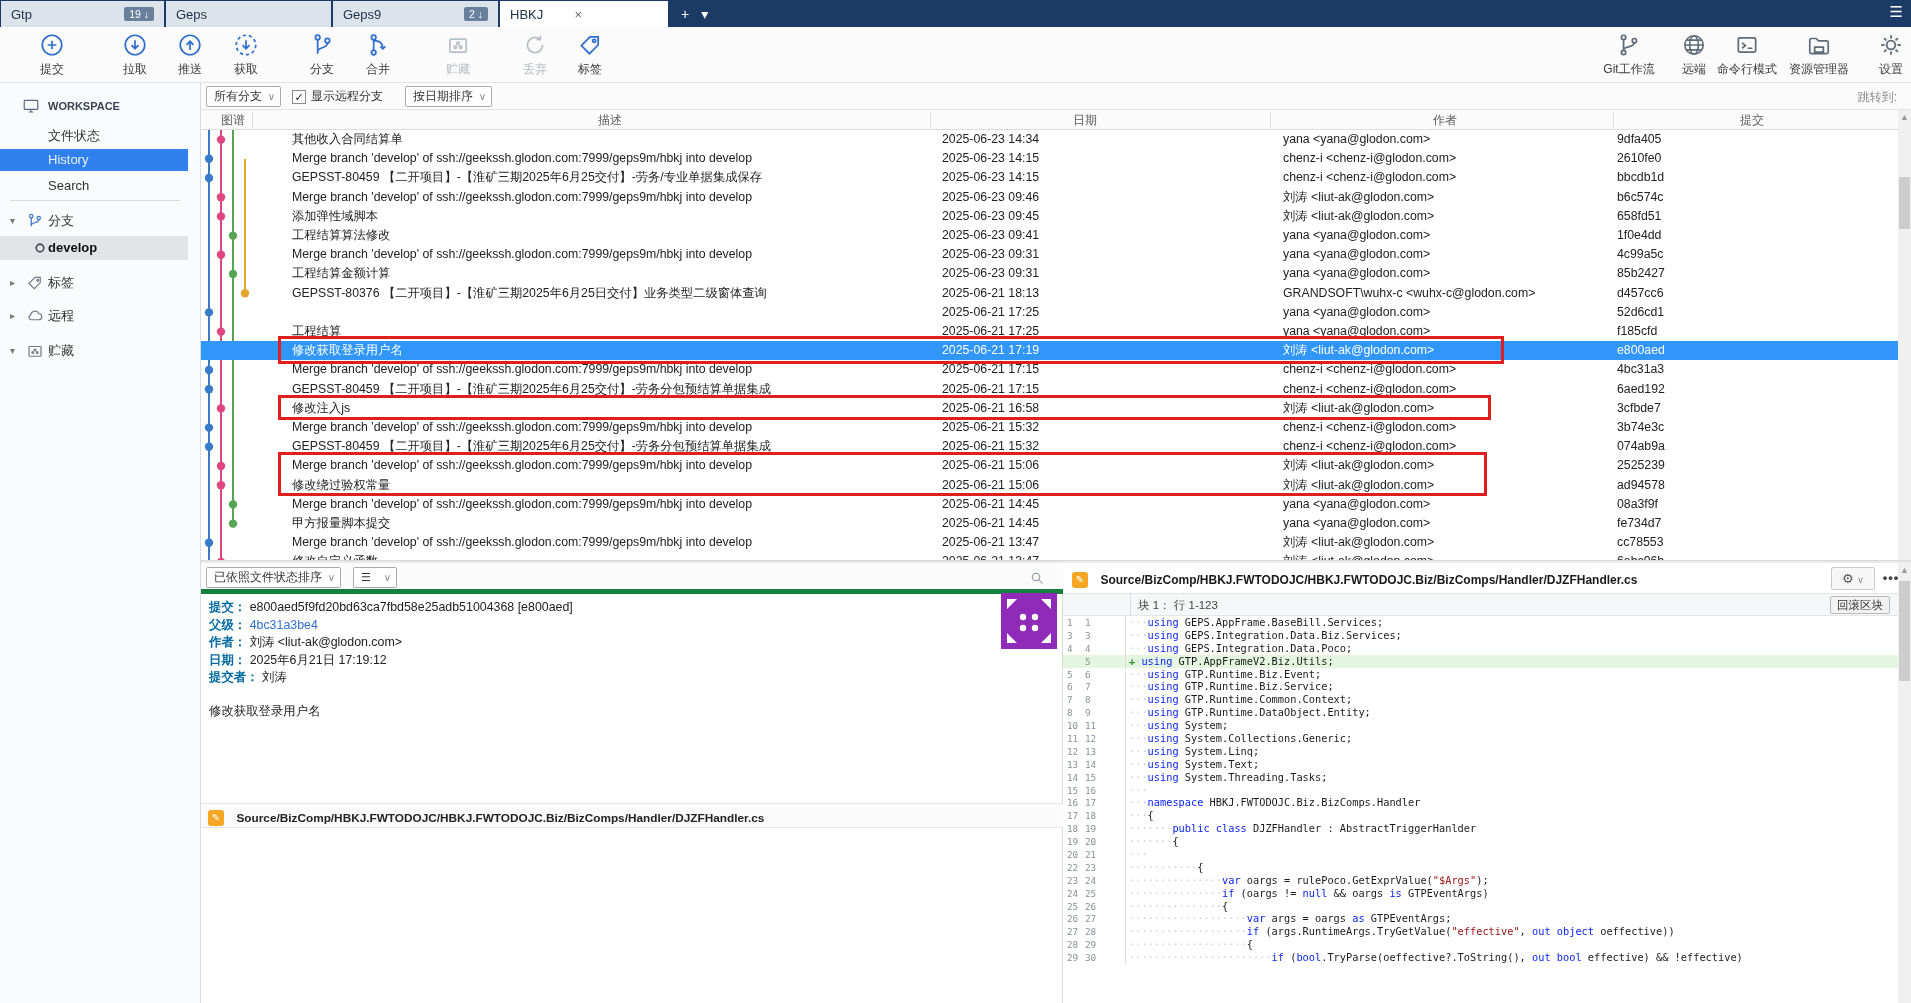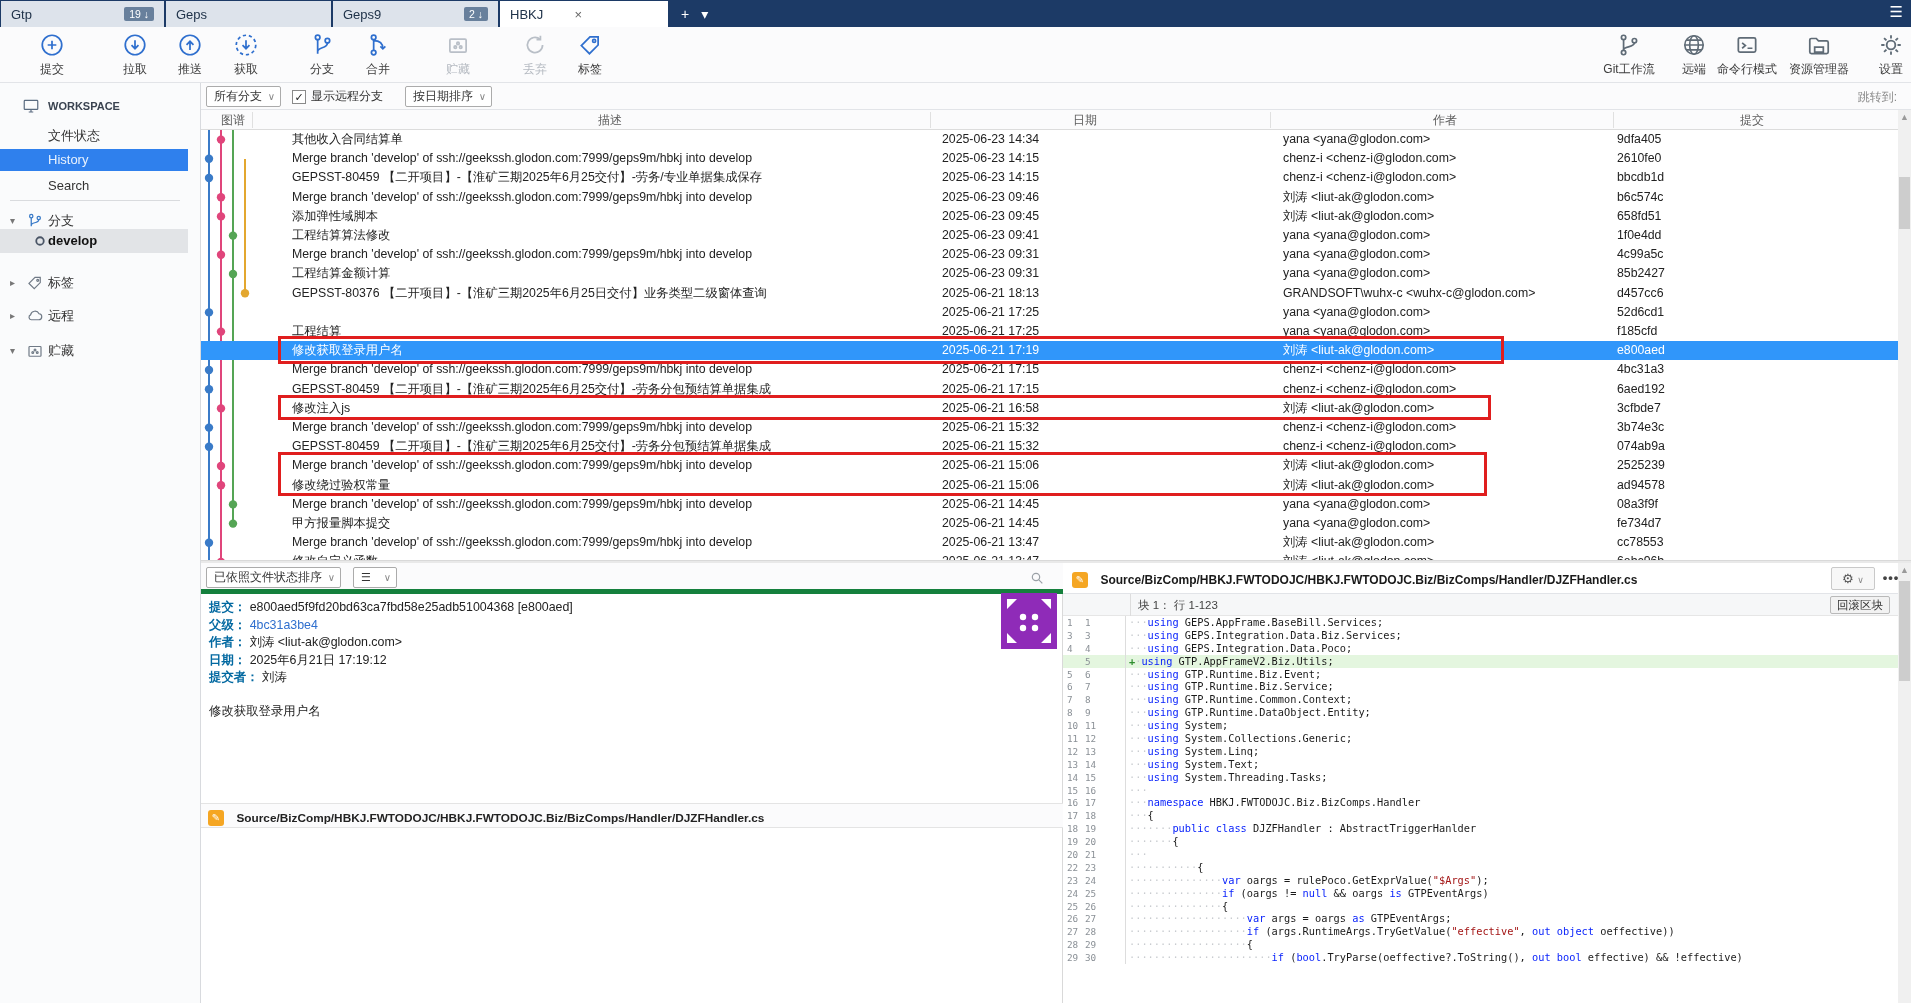--- a/index.html
+++ b/index.html
@@ -263,21 +263,21 @@
 
   <div class="sb-sec" style="top:126px">
     <span class="chev">▾</span>
     <span class="sicon blue"><svg viewBox="0 0 24 24" fill="none" stroke="currentColor" stroke-width="1.7">
           <circle cx="7" cy="5.5" r="2.2"></circle>
           <circle cx="17" cy="8" r="2.2"></circle>
           <path d="M7 7.7V19M17 10.2c0 5-10 3.3-10 7.3"></path>
         </svg></span>
     <span class="slabel">分支</span>
   </div>
-  <div class="sb-sec selected" style="top:146px">
+  <div class="sb-sec selected" style="top:153px">
     <span class="sicon" style="left:31px"><svg viewBox="0 0 24 24" fill="none" stroke="#4a5566" stroke-width="2.4">
           <circle cx="12" cy="12" r="5"></circle>
         </svg></span>
     <span class="slabel bold">develop</span>
   </div>
   <div class="sb-sec" style="top:188px">
     <span class="chev">▸</span>
     <span class="sicon"><svg viewBox="0 0 24 24" fill="none" stroke="currentColor" stroke-width="1.6">
           <path d="M4 12.5 12 4.5h7v7l-8 8z"></path>
           <circle cx="15.6" cy="8.4" r="1.3"></circle>

